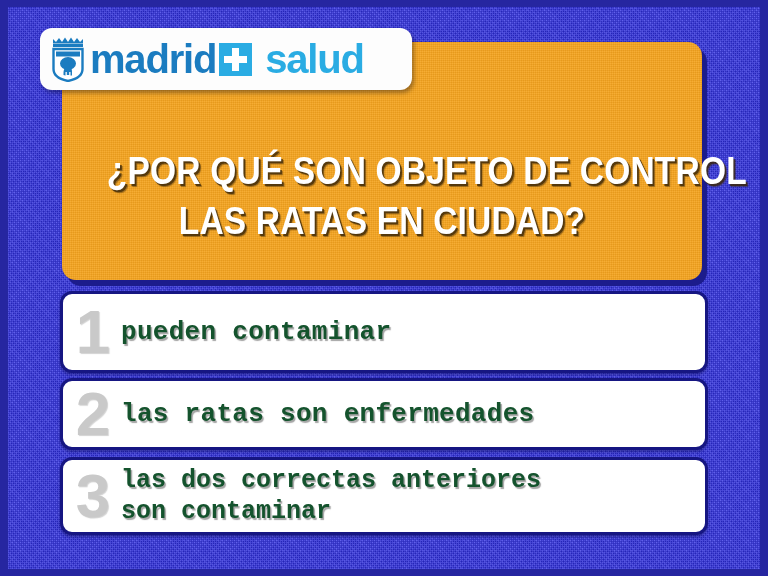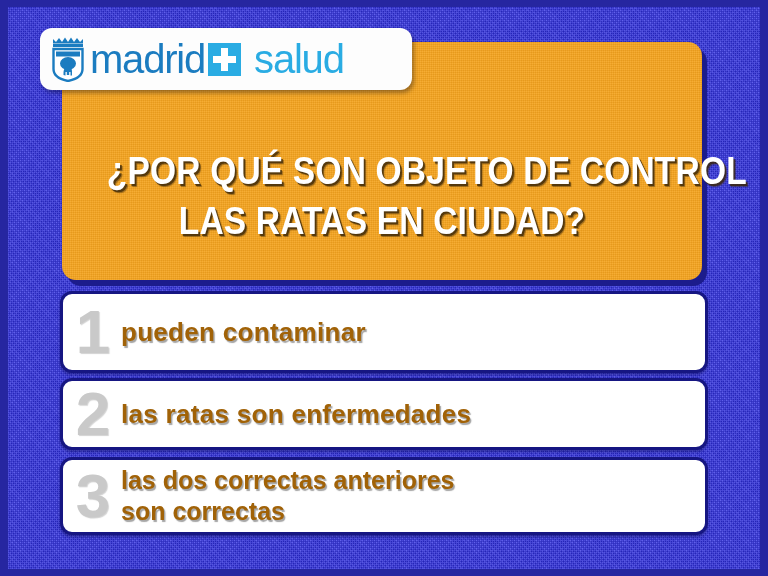--- a/index.html
+++ b/index.html
@@ -114,21 +114,21 @@
     width: 36px;
     height: 46px;
     flex: 0 0 auto;
     margin-right: 4px;
   }
 
   #logo-wordmark {
     display: flex;
     align-items: center;
     font-family: "Liberation Sans", sans-serif;
-    font-weight: normal;
+    font-weight: bold;
     font-size: 40px;
     line-height: 40px;
     letter-spacing: -1.2px;
   }
   .word-madrid { color: #1b7cc0; }
   .word-salud  { color: #2aace3; margin-left: 10px; }
   #cross-mark {
     position: relative;
     width: 33px;
     height: 33px;
@@ -175,22 +175,22 @@
     font-weight: bold;
     font-size: 62px;
     line-height: 58px;
     margin-left: 4px;
     text-shadow: 1px 1px 1px rgba(0,0,0,0.18);
     user-select: none;
   }
 
   .answer-text {
     flex: 1 1 auto;
-    color: #a16207;
-    font-family: Liberation Sans, sans-serif;
+    color: #14532d;
+    font-family: Liberation Mono, monospace;
     font-weight: bold;
     font-size: 26px;
     line-height: 31px;
     letter-spacing: 0.3px;
     text-shadow: 1.5px 1.5px 1px rgba(90,90,90,0.55);
     padding-left: 2px;
   }
   .answer-text .al { display: block; white-space: nowrap; }
 
   #answer-3 .answer-text { font-size: 25px; letter-spacing: 0px; }
@@ -243,17 +243,17 @@
     <div class="answer-num">2</div>
     <div class="answer-text">
       <span class="al">las ratas son enfermedades</span>
     </div>
   </div>
 
   <div class="answer-box" id="answer-3">
     <div class="answer-num">3</div>
     <div class="answer-text">
       <span class="al">las dos correctas anteriores</span>
-      <span class="al">son correctas</span>
+      <span class="al">son contaminar</span>
     </div>
   </div>
 
 </div>
 
 </body></html>

